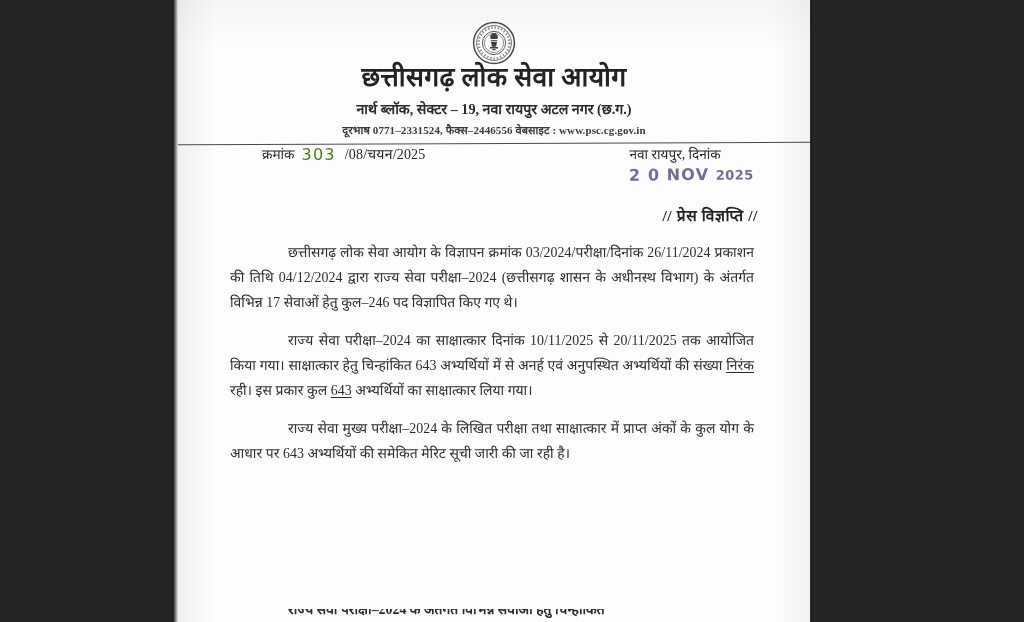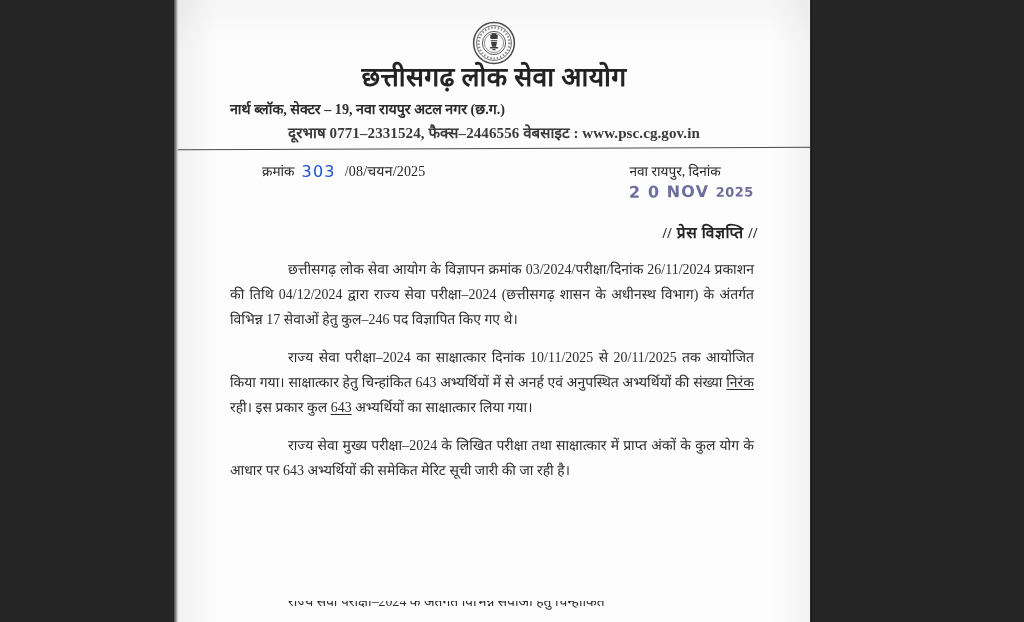--- a/index.html
+++ b/index.html
@@ -80,59 +80,58 @@
     text-align: center;
     font-family: "Liberation Serif", "DejaVu Serif", serif;
     font-weight: bold;
     font-size: 26.5px;
     letter-spacing: .3px;
     line-height: 1.05;
     margin-top: 1px;
     color: #232323;
   }
   .org-addr {
-    text-align: left;
+    text-align: center;
     font-family: "Liberation Serif", "DejaVu Serif", serif;
     font-weight: bold;
     font-size: 14.2px;
     margin-top: 7px;
     color: #2b2b2b;
   }
   .org-contact {
     text-align: center;
     font-family: "Liberation Serif", "DejaVu Serif", serif;
-    font-size: 15px;
+    font-size: 11px;
     font-weight: bold;
     margin-top: 4px;
     color: #3a3a3a;
     letter-spacing: .1px;
   }
   .rule {
     position: relative;
     height: 1px;
     margin: 6px -52px 0 -52px;
     background: #4a4a4a;
     transform: rotate(-0.22deg);
   }
 
   
   .refrow {
     display: flex;
     align-items: baseline;
-    margin-top: 12px;
     font-family: "Liberation Serif", "DejaVu Serif", serif;
     font-size: 13.6px;
     color: #262626;
   }
   .ref-left  { margin-left: 32px; display:flex; align-items:baseline; white-space:nowrap; }
   .ref-right { margin-left: auto; margin-right: 4px; display:flex; align-items:baseline; white-space:nowrap;flex-direction:column; }
   .hand-no {
     font-family: "DejaVu Sans", sans-serif;
     font-size: 16px;
-    color: #1d4ed8;
+    color: #4d7c0f;
     padding: 0 9px 0 7px;
     letter-spacing: 1.2px;
     transform: translateY(1px);
   }
   .ref-rest { font-size: 14px; letter-spacing:.2px; }
   .datestamp {
     font-family: "DejaVu Sans", sans-serif;
     font-weight: bold;
     font-size: 16px;
     color: #6e6e9c;
@@ -169,24 +168,25 @@
     text-indent: 58px;
   }
   .body-copy p:last-child { margin-bottom: 0; }
   .u { text-decoration: underline; text-underline-offset: 2px; }
 
   
   .cutline {
     position: absolute;
     left: 52px;
     right: 52px;
-    bottom: 8px;
+    bottom: 0;
     height: 13px;
     overflow: hidden;
     z-index: 2;
+    font-weight: bold;
   }
   .cutline span {
     display: block;
     font-family: "Liberation Serif", "DejaVu Serif", serif;
     font-size: 13.9px;
     line-height: 1.8;
     color: #2c2c2c;
     text-indent: 58px;
     margin-top: -12px;
     white-space: nowrap;

